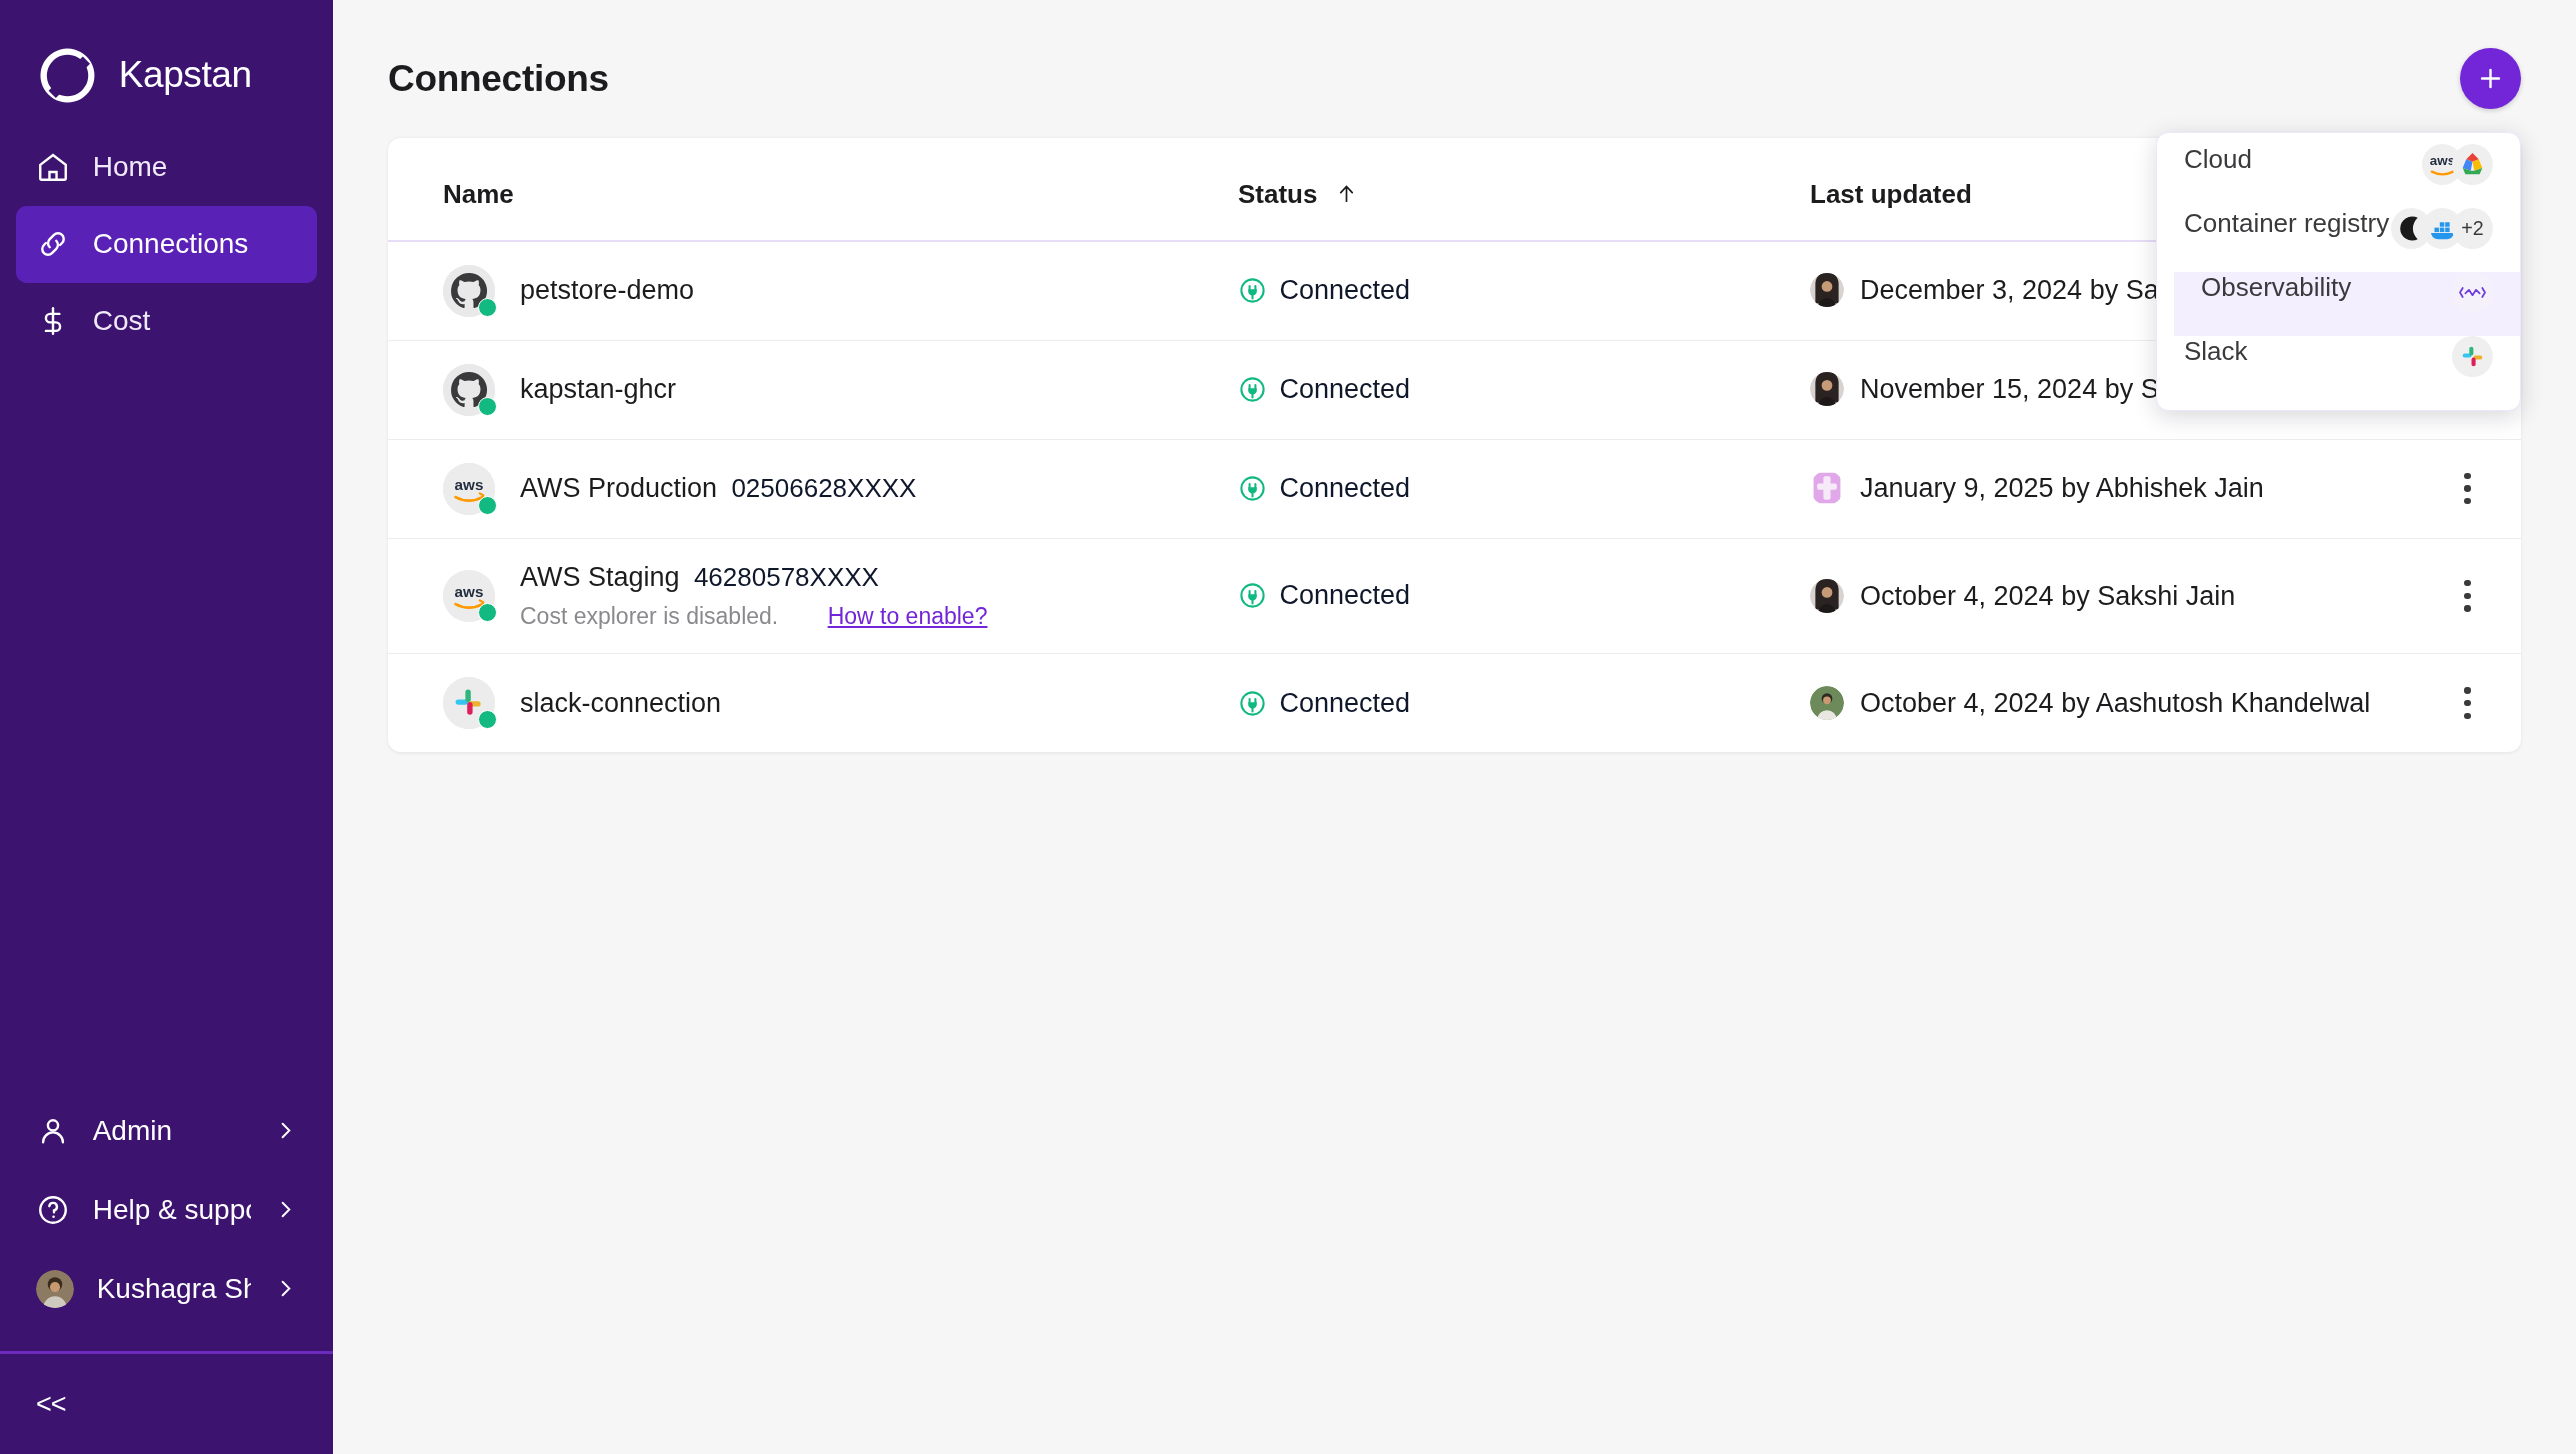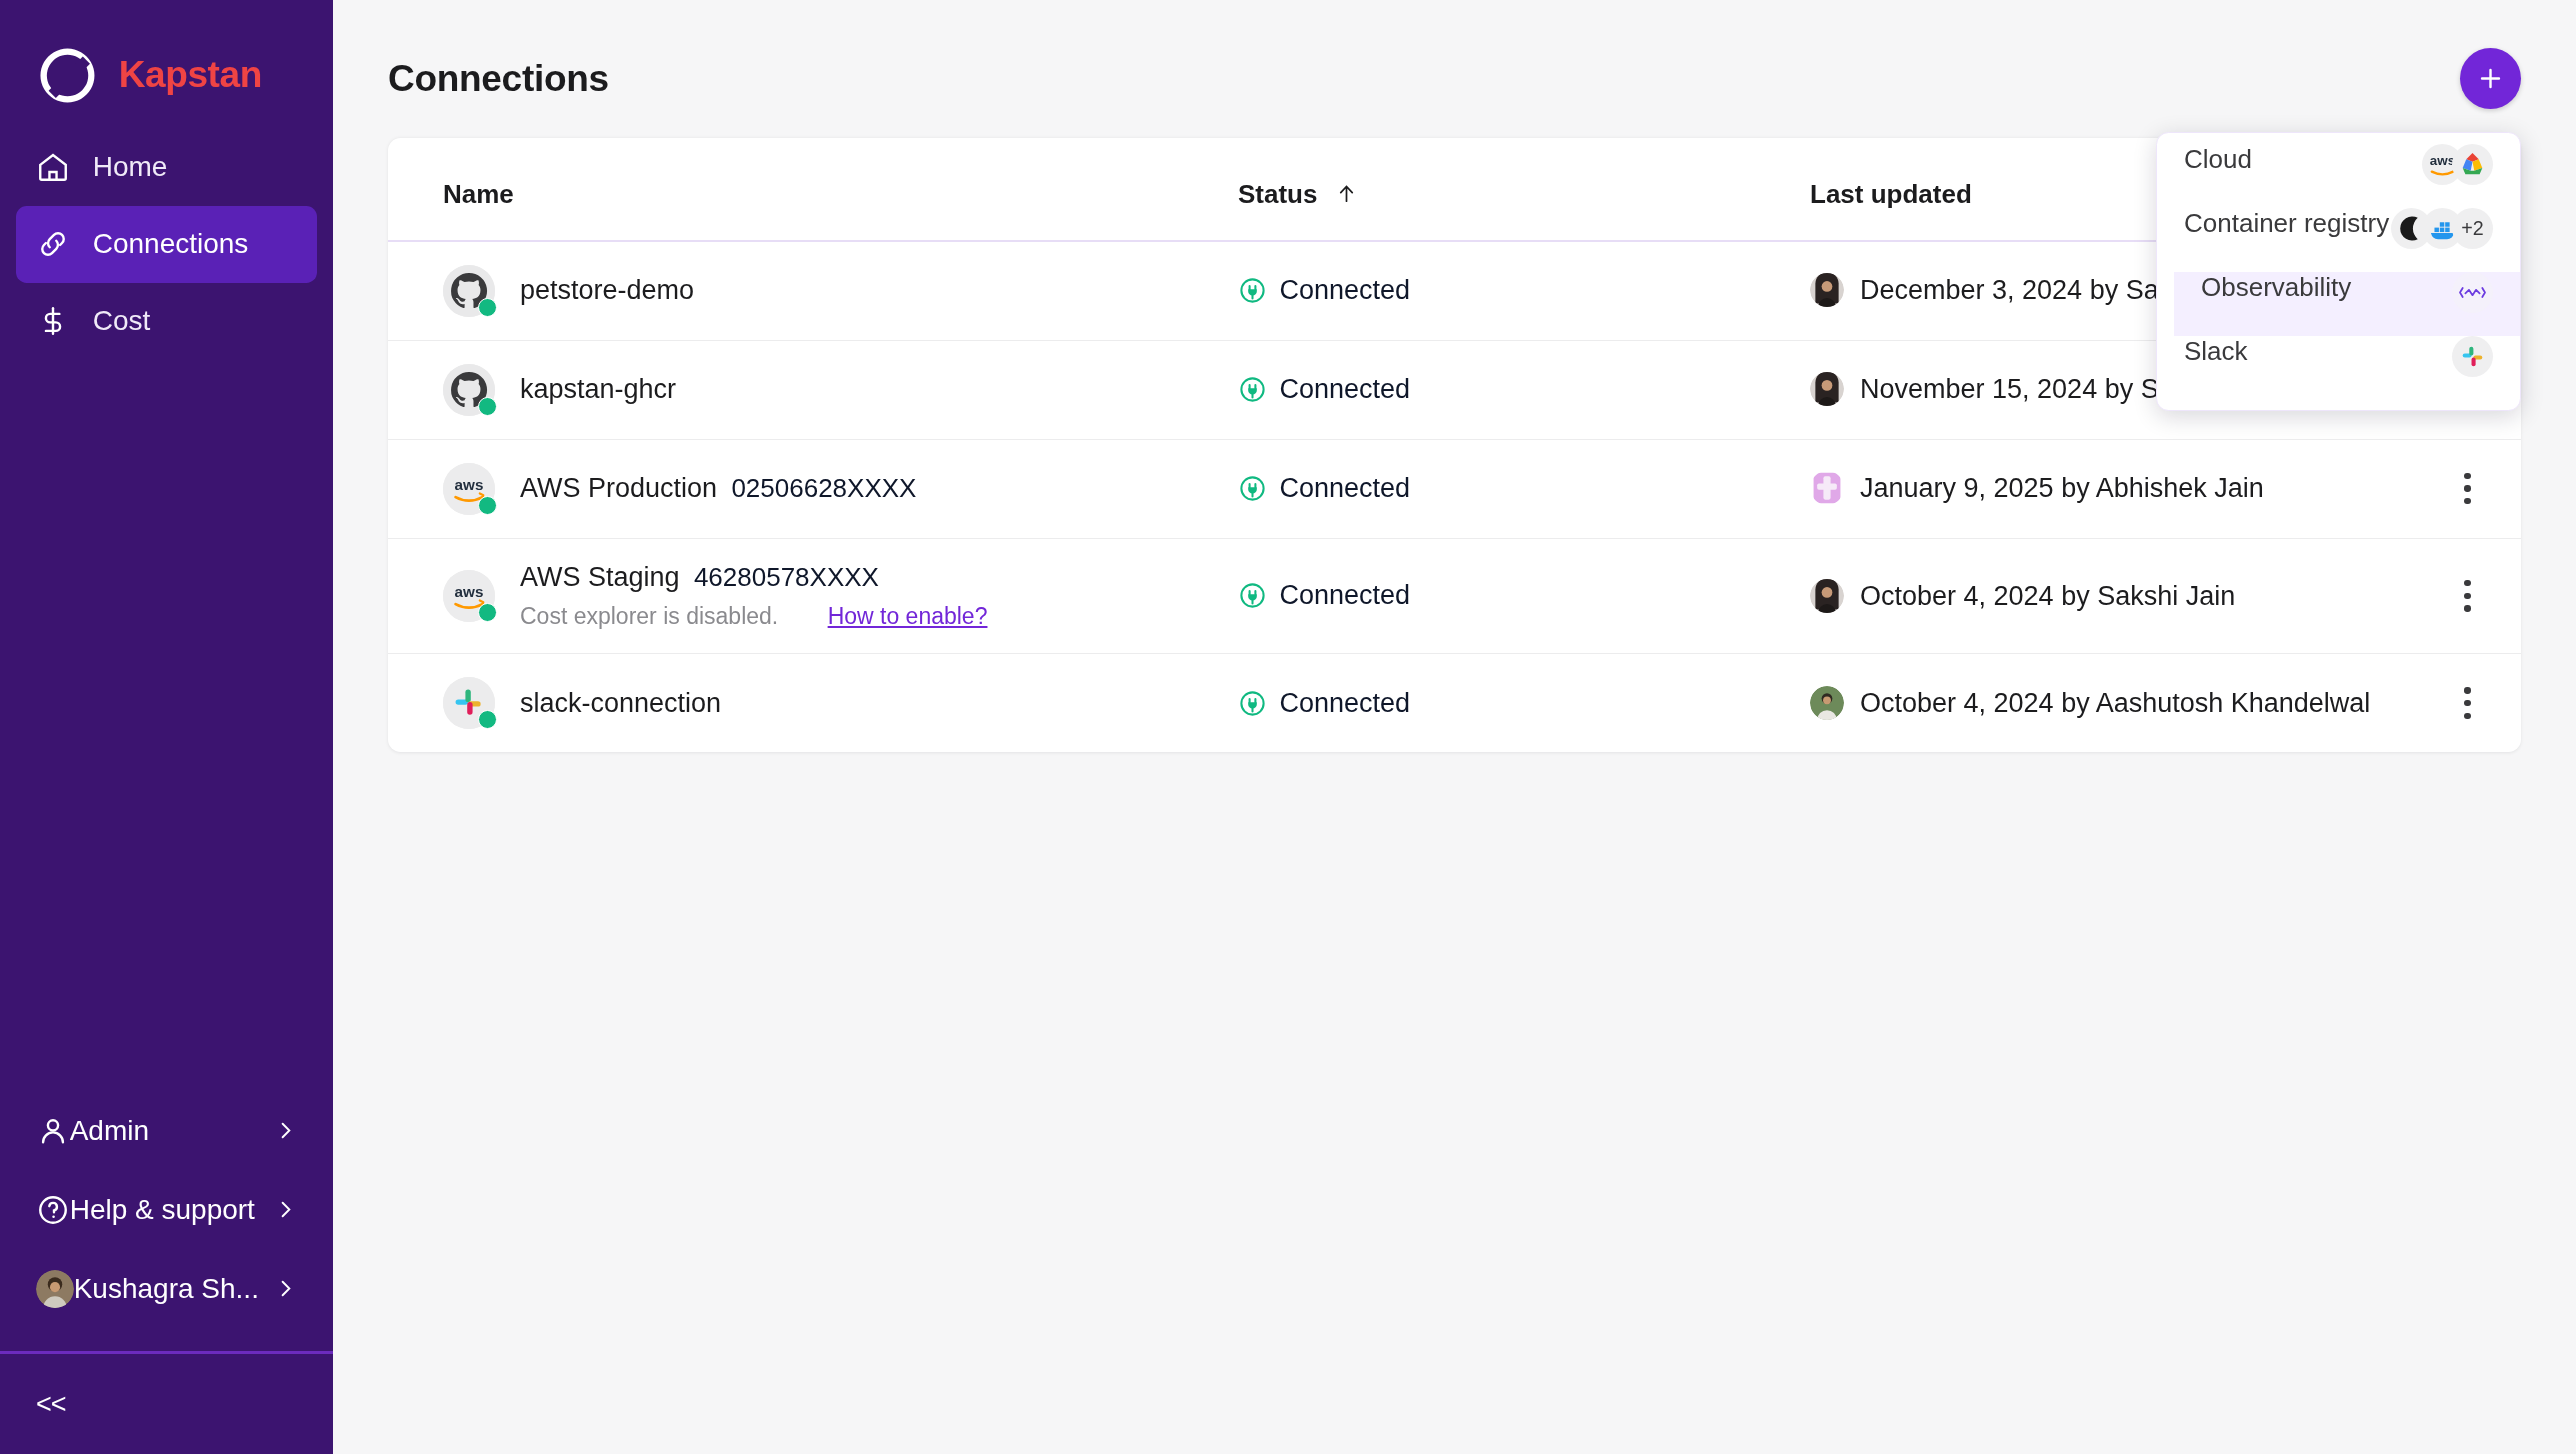--- a/index.html
+++ b/index.html
@@ -18,38 +18,38 @@
     background: #3c1470;
     display: flex; flex-direction: column;
     position: relative;
   }
   .brand {
     display: flex; align-items: center; gap: 19.7px;
     padding: 34px 0 0 36px; height: 116px;
   }
   .brand-mark { width: 63px; height: 63px; flex: 0 0 63px; }
   .brand-name {
-    color: #ef4444; font-size: 37px; font-weight: bold;
+    color: #ffffff; font-size: 37px; font-weight: normal;
     letter-spacing: -0.4px;
   }
   .nav { margin-top: 12.5px; padding: 0 16px; }
   .nav-item {
     display: flex; align-items: center; gap: 23px;
     height: 77px; padding: 0 19.7px;
     border-radius: 10.7px; cursor: pointer;
     color: #f0eaf8; font-size: 28px;
   }
   .nav-item.active { background: #5a21b6; color: #ffffff; }
   .nav-ico { width: 34px; height: 34px; flex: 0 0 34px; display: block; }
 
   .sidebar-spacer { flex: 1 1 auto; }
 
   .nav-bottom { padding: 0 16px 23px 16px; }
   .nav-row {
-    display: flex; align-items: center; 
+    display: flex; align-items: center; gap: 23px;
     height: 79px; padding: 0 19.7px; border-radius: 10.7px;
     color: #ffffff; font-size: 28px; cursor: pointer;
   }
   .nav-row .label { flex: 1 1 auto; white-space: nowrap; overflow: hidden; }
   .chev { width: 23px; height: 23px; flex: 0 0 23px; }
   .avatar-sm {
     width: 38px; height: 38px; flex: 0 0 38px; border-radius: 50%;
     overflow: hidden; display: block;
   }
   .sidebar-sep { height: 2.7px; background: #6c2bbd; width: 100%; }

